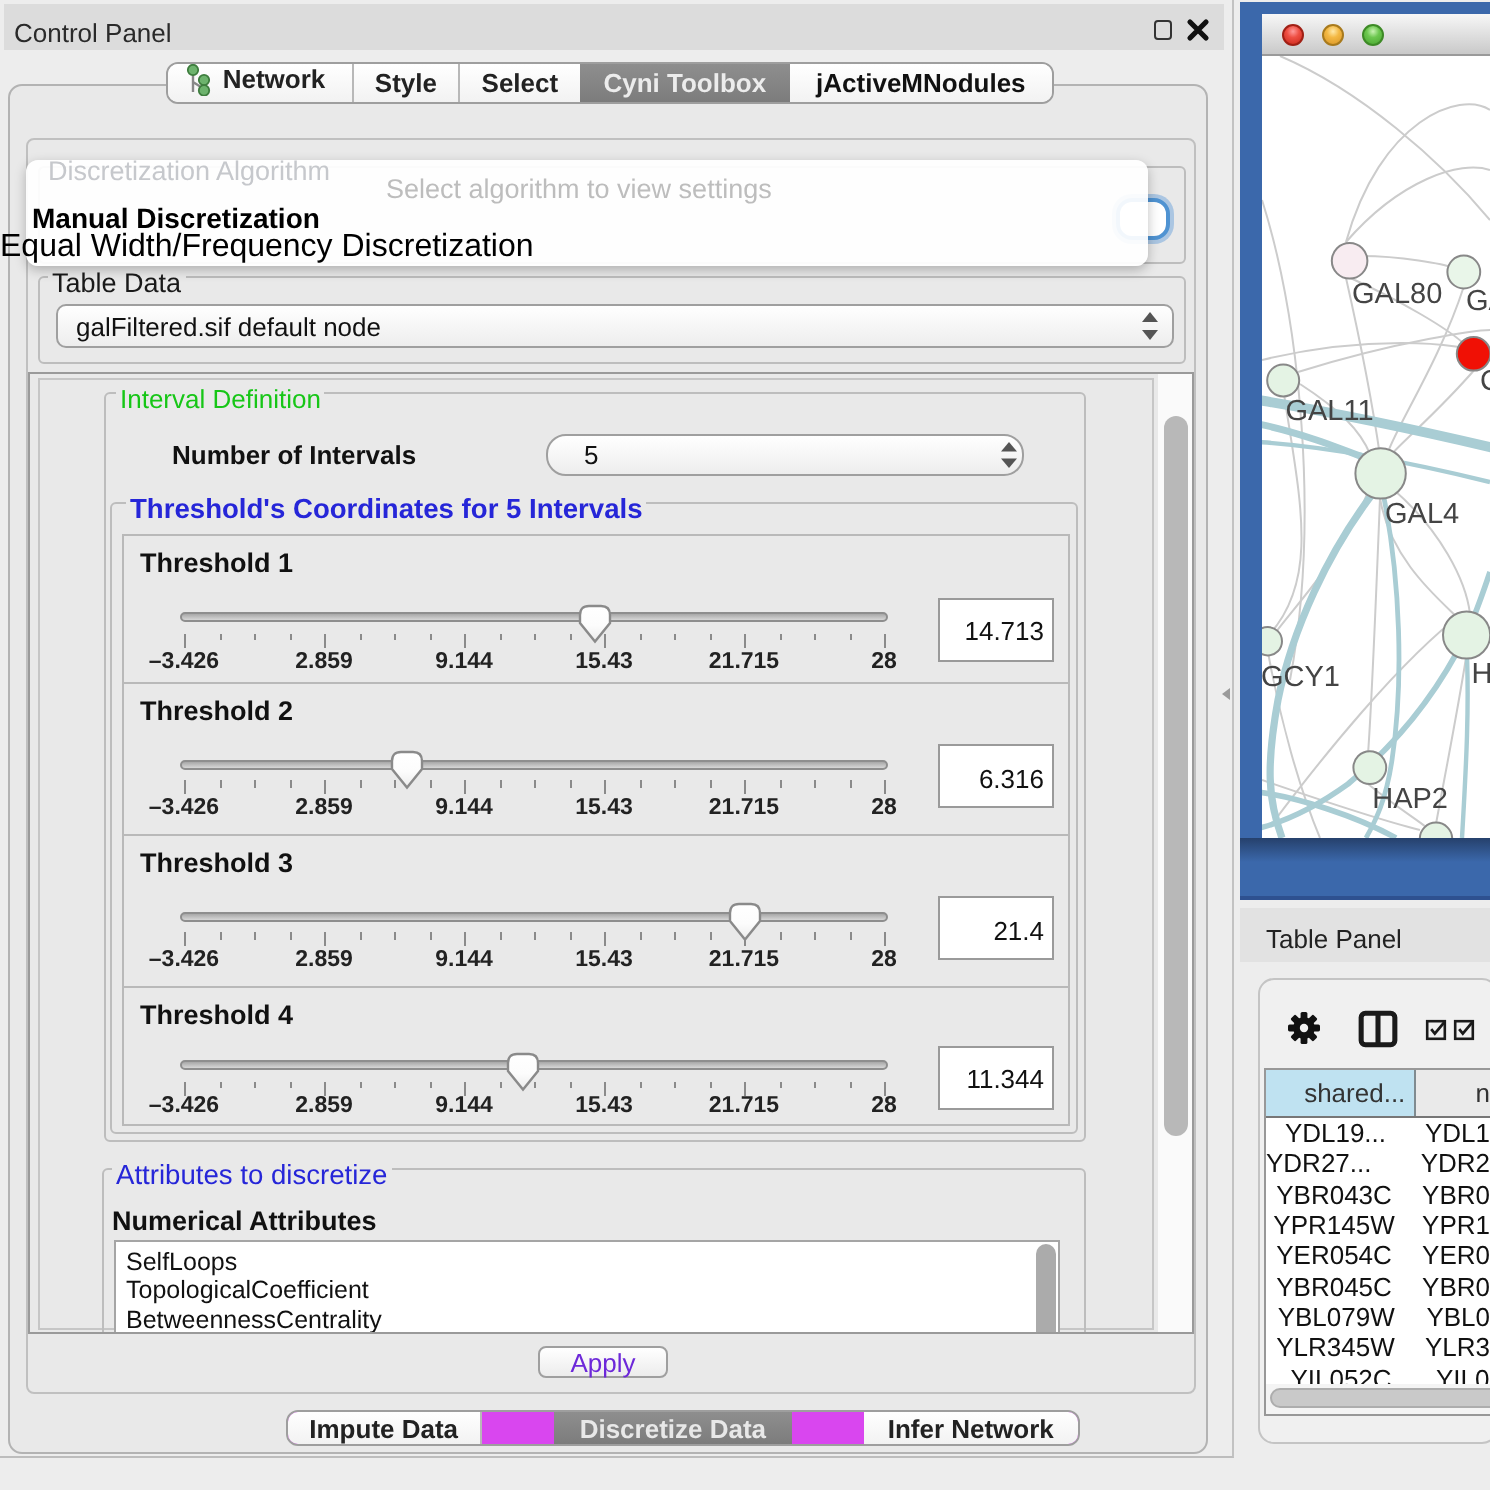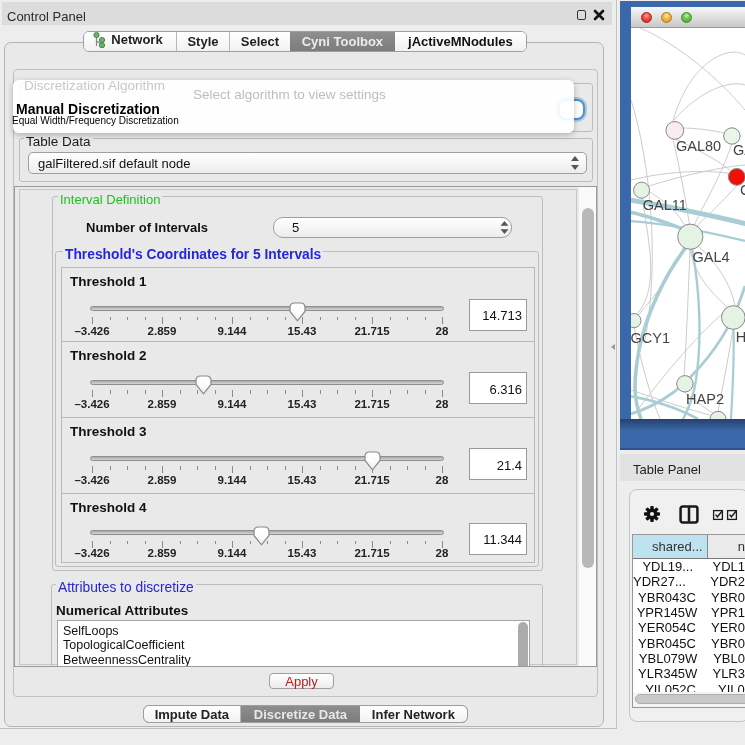--- a/index.html
+++ b/index.html
@@ -255,34 +255,34 @@
       <div class="abs" style="left:31px;top:394px;width:492px;height:150px;border:1px solid #bdbdbd;border-radius:3px;"></div>
       <div class="abs" style="left:36px;top:390px;background:#e9e9e9;padding:0 2px;font-size:13.8px;color:#2626d8;">Attributes to discretize</div>
       <div class="abs" style="left:36px;top:413px;font-size:13.5px;font-weight:bold;color:#111;">Numerical Attributes</div>
       <div class="abs" style="left:37px;top:430px;width:473px;height:150px;background:#ffffff;border:1px solid #a5a5a5;"></div>
       <div class="abs" style="left:43px;top:433.5px;font-size:12.5px;color:#111;line-height:14.8px;">SelfLoops<br>TopologicalCoefficient<br>BetweennessCentrality<br>NeighborhoodConnectivity</div>
       <div class="abs" style="left:498px;top:432px;width:10px;height:120px;background:#ababab;border-radius:5px;"></div>
     </div>
   </div>
 
   <div class="abs" style="left:269px;top:673px;width:65px;height:16px;background:linear-gradient(#ffffff,#ececec);border:1px solid #9f9f9f;border-radius:4px;"></div>
-  <div class="abs" style="left:269px;top:674px;width:65px;text-align:center;font-size:13px;color:#b91c1c;">Apply</div>
-
-  <div class="abs" style="left:143px;top:705px;height:18px;display:flex;border:1px solid #9e9e9e;border-radius:6px;overflow:hidden;background:#d946ef;font-size:13px;font-weight:bold;color:#222;">
+  <div class="abs" style="left:269px;top:674px;width:65px;text-align:center;font-size:13px;color:#6d28d9;">Apply</div>
+
+  <div class="abs" style="left:143px;top:705px;height:18px;display:flex;border:1px solid #9e9e9e;border-radius:6px;overflow:hidden;background:#d946ef;font-size:13px;font-weight:bold;color:#222;gap:36px;">
     <div style="display:flex;align-items:center;padding:0 10.65px;border-right:1px solid #b8b8b8;background:linear-gradient(#ffffff,#f2f2f2);">Impute Data</div>
     <div style="display:flex;align-items:center;padding:0 13.15px;background:linear-gradient(#8e8e8e,#7c7c7c);color:#e8e8e8;">Discretize Data</div>
     <div style="display:flex;align-items:center;padding:0 11.65px;background:linear-gradient(#ffffff,#f2f2f2);">Infer Network</div>
   </div>
 </div>
 
 <div class="abs" style="left:13px;top:80px;width:561px;height:53px;background:rgba(255,255,255,0.93);border-radius:6px;box-shadow:0 2px 6px rgba(0,0,0,0.25);"></div>
 <div class="abs" style="left:24px;top:78px;font-size:13.5px;color:#c6c8cc;">Discretization Algorithm</div>
 <div class="abs" style="left:193px;top:87px;font-size:13.5px;color:#bdbdbd;">Select algorithm to view settings</div>
 <div class="abs" style="left:16px;top:101px;font-size:14px;font-weight:bold;color:#000;">Manual Discretization</div>
-<div class="abs" style="left:12px;top:115px;font-size:10px;color:#000;text-align:center;">Equal Width/Frequency Discretization</div>
+<div class="abs" style="left:0;top:115px;font-size:16px;color:#000;text-align:center;">Equal Width/Frequency Discretization</div>
 
 <div class="abs" id="netwin" style="left:620px;top:1px;width:125px;height:449px;background:#3b68ab;"></div>
 <div class="abs" style="left:631px;top:7px;width:114px;height:21px;background:linear-gradient(#f7f7f7,#c9c9c9);border-bottom:1px solid #9a9a9a;"></div>
 <div class="abs" style="left:641px;top:12px;width:11px;height:11px;border-radius:50%;background:radial-gradient(circle at 50% 30%,#ff9a9a 0%,#ee4f43 40%,#c92619 100%);border:0.5px solid #a02015;"></div>
 <div class="abs" style="left:661px;top:12px;width:11px;height:11px;border-radius:50%;background:radial-gradient(circle at 50% 30%,#ffe9a8 0%,#f3b843 40%,#d99527 100%);border:0.5px solid #a87a1d;"></div>
 <div class="abs" style="left:681px;top:12px;width:11px;height:11px;border-radius:50%;background:radial-gradient(circle at 50% 30%,#c8f3b2 0%,#6cc74f 40%,#47a52e 100%);border:0.5px solid #3d8a26;"></div>
 <div class="abs" style="left:620px;top:419px;width:125px;height:12px;background:linear-gradient(rgba(20,32,56,0.55),rgba(20,32,56,0));"></div>
 <div class="abs" style="left:620px;top:447.5px;width:125px;height:2.5px;background:#2e5190;"></div>
 
 <div class="abs" style="left:631px;top:28px;width:114px;height:391px;background:#ffffff;overflow:hidden;">

